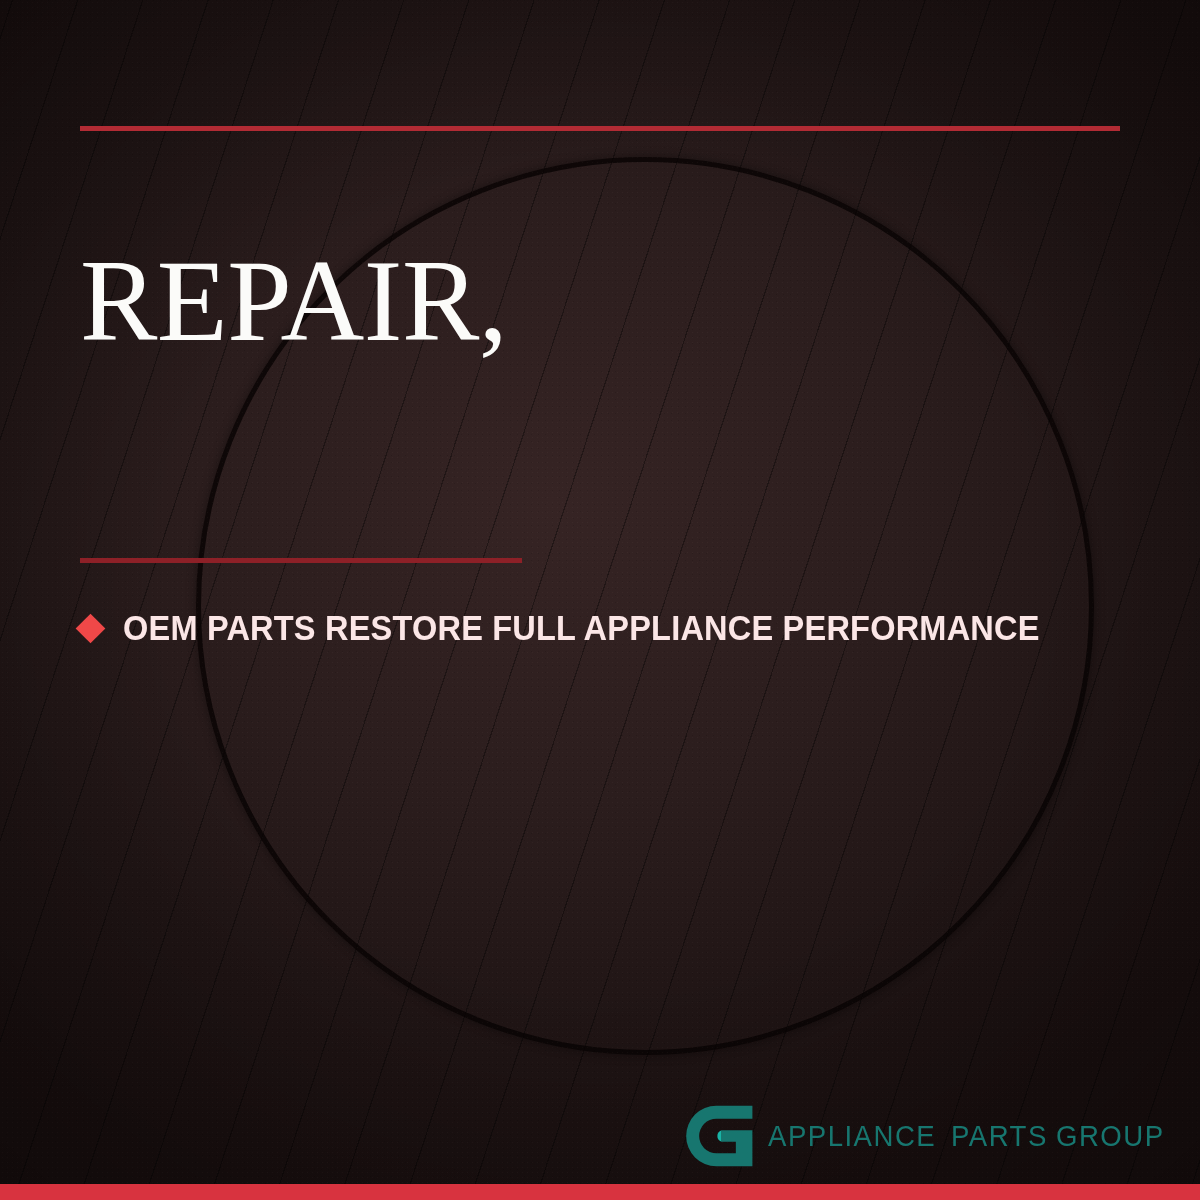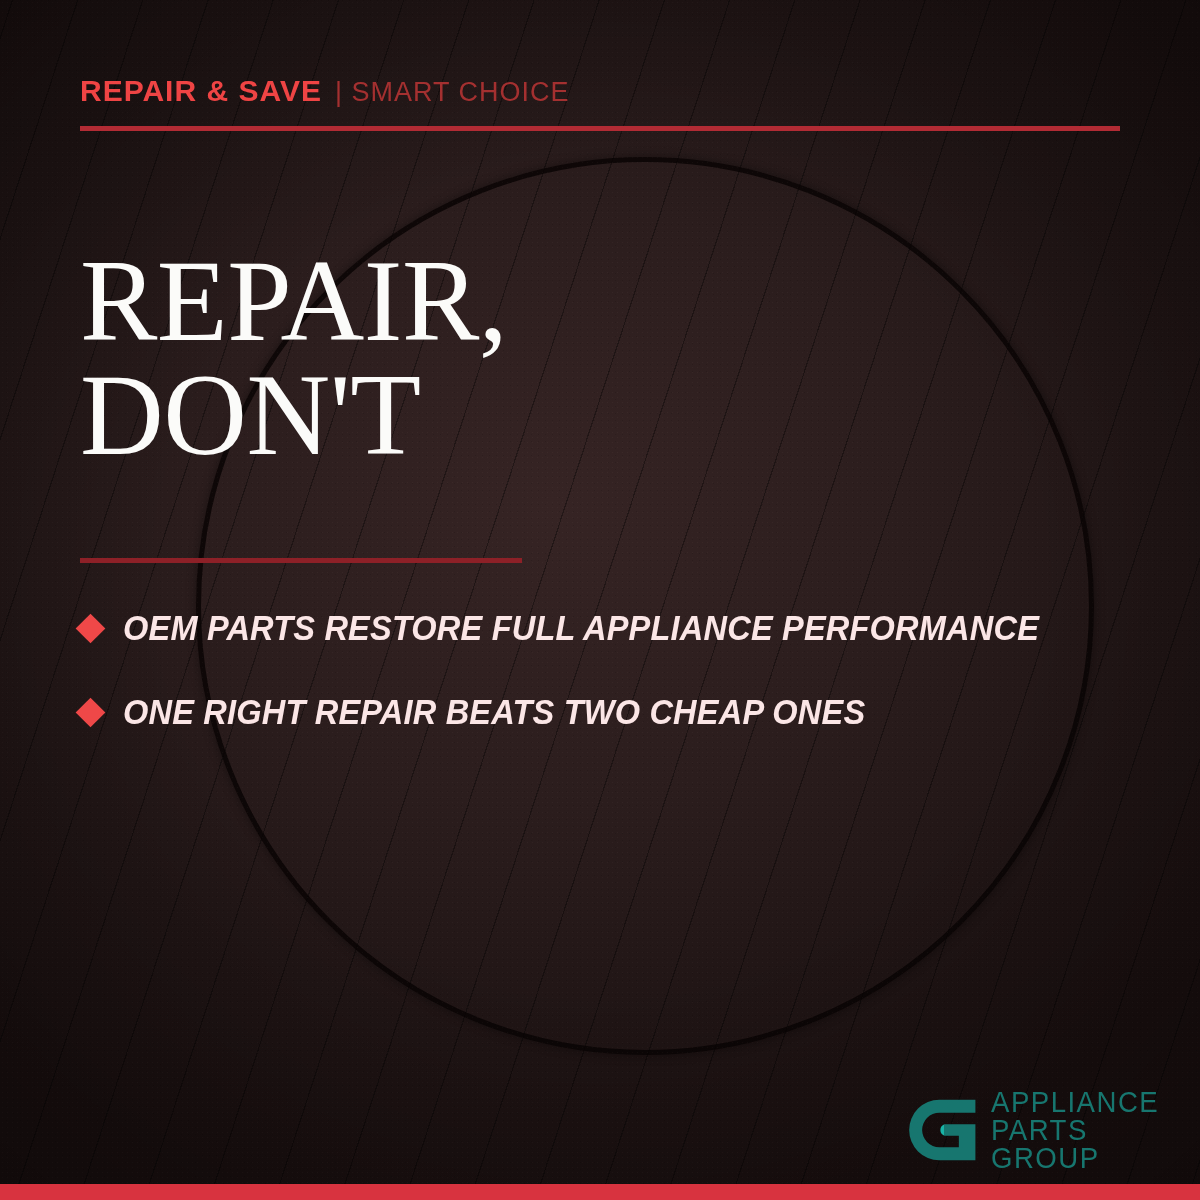--- a/index.html
+++ b/index.html
@@ -160,21 +160,21 @@
     align-items: center;
   }
   .logo-mark {
     width: 72px;
     height: 72px;
     margin-right: 12px;
     flex: 0 0 auto;
   }
   .logo-words {
     display: flex;
-    flex-direction: column;
+    flex-direction: row;
     line-height: 0.93;
   }
   .logo-word {
     font-size: 30px;
     font-weight: 400;
     letter-spacing: 1.6px;
     color: #17766f;
     transform: scaleX(0.92);
     transform-origin: left center;
     white-space: nowrap;
@@ -195,42 +195,33 @@
 <div id="poster">
 
   <div class="bg-base"></div>
   <div class="bg-stripes"></div>
   <div class="bg-circle"></div>
   <div class="bg-noise"></div>
   <div class="bg-vignette"></div>
 
   <div class="content">
 
-    <div class="eyebrow">
-      <span class="eyebrow-main">REPAIR &amp; SAVE</span>
-      <span class="eyebrow-sub">| SMART CHOICE</span>
-    </div>
 
     <div class="rule-top"></div>
 
     <h1 class="headline">
       <span class="hl-line hl-white">REPAIR,</span>
-      <span class="hl-line hl-white">DON'T</span>
     </h1>
 
     <div class="rule-mid"></div>
 
-    <ul class="bullets" style="list-style:none;margin:0;padding:0;font-style:italic;">
+    <ul class="bullets" style="list-style:none;margin:0;padding:0;">
       <li class="bullet-row">
         <span class="bullet-mark"></span>
         <span class="bullet-text">OEM PARTS RESTORE FULL APPLIANCE PERFORMANCE</span>
-      </li>
-      <li class="bullet-row">
-        <span class="bullet-mark"></span>
-        <span class="bullet-text">ONE RIGHT REPAIR BEATS TWO CHEAP ONES</span>
       </li>
     </ul>
 
     <div class="logo">
       <svg class="logo-mark" viewBox="0 0 100 100">
         <path d="M95 8 L95 26 L45 26 A24 24 0 0 0 45 74 L72 74 L72 58 L52 58 L52 42 L95 42 L95 92 L45 92 A42 42 0 0 1 45 8 Z" fill="#17766f"></path>
         <path d="M52 42 A8.5 8.5 0 0 0 52 58 Z" fill="#19b3a6"></path>
       </svg>
       <div class="logo-words">
         <span class="logo-word">APPLIANCE</span>

